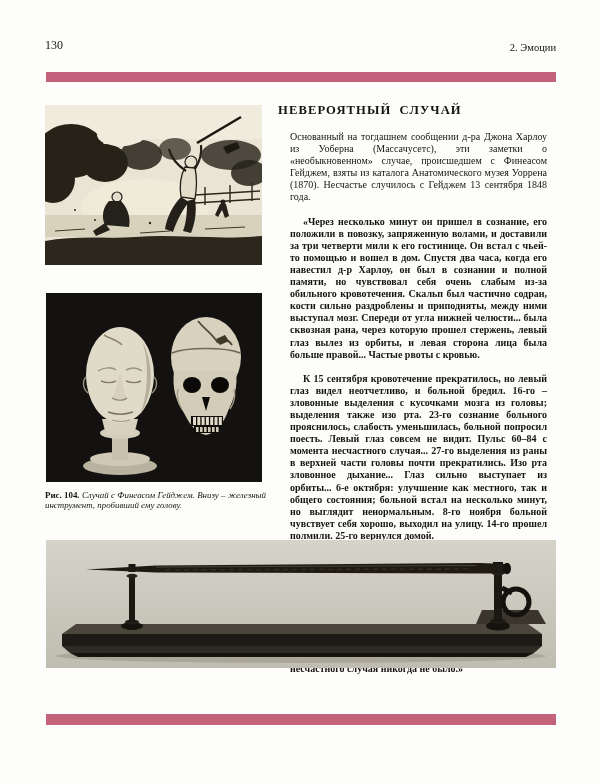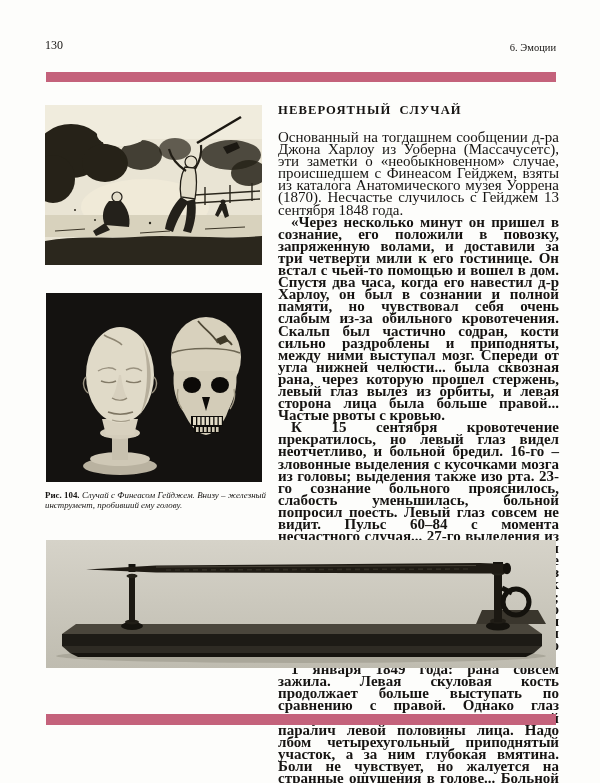--- a/index.html
+++ b/index.html
@@ -22,33 +22,33 @@
     font-size:8.9px;line-height:10px;text-align:justify;
   }
   .fig-cap .lbl{font-weight:bold;font-style:normal;}
   .fig-cap .txt{font-style:italic;}
   .col-right{position:absolute;left:278px;top:95px;width:281px;}
   .art-h{
     font-size:12.6px;font-weight:bold;letter-spacing:1.1px;word-spacing:4px;
     margin:8px 0 13px 0;
   }
   .art-p{
-    font-size:15px;line-height:12.1px;text-align:justify;margin:0;
+    font-size:10px;line-height:12.1px;text-align:justify;margin:12px;
   }
   .art-p.ind{text-indent:13px;font-weight:bold;}
   .photo-bottom{position:absolute;left:46px;top:540px;width:510px;height:128px;}
   svg{display:block;width:100%;height:100%;}
 </style>
 </head>
 <body>
 
 <div class="page">
 
   <div class="hdr-no">130</div>
-  <div class="hdr-ch">6. Эмоции</div>
+  <div class="hdr-ch">2. Эмоции</div>
 
   <div class="rule rule-top"></div>
 
   <div class="fig-top">
     <svg viewBox="0 0 217 160" preserveAspectRatio="none">
       <rect width="217" height="160" fill="#e9e4d4"></rect>
       <rect x="0" y="0" width="217" height="34" fill="#f0ecdd"></rect>
       <g fill="#262218">
         <ellipse cx="26" cy="46" rx="34" ry="27"></ellipse>
         <ellipse cx="60" cy="58" rx="23" ry="19"></ellipse>

